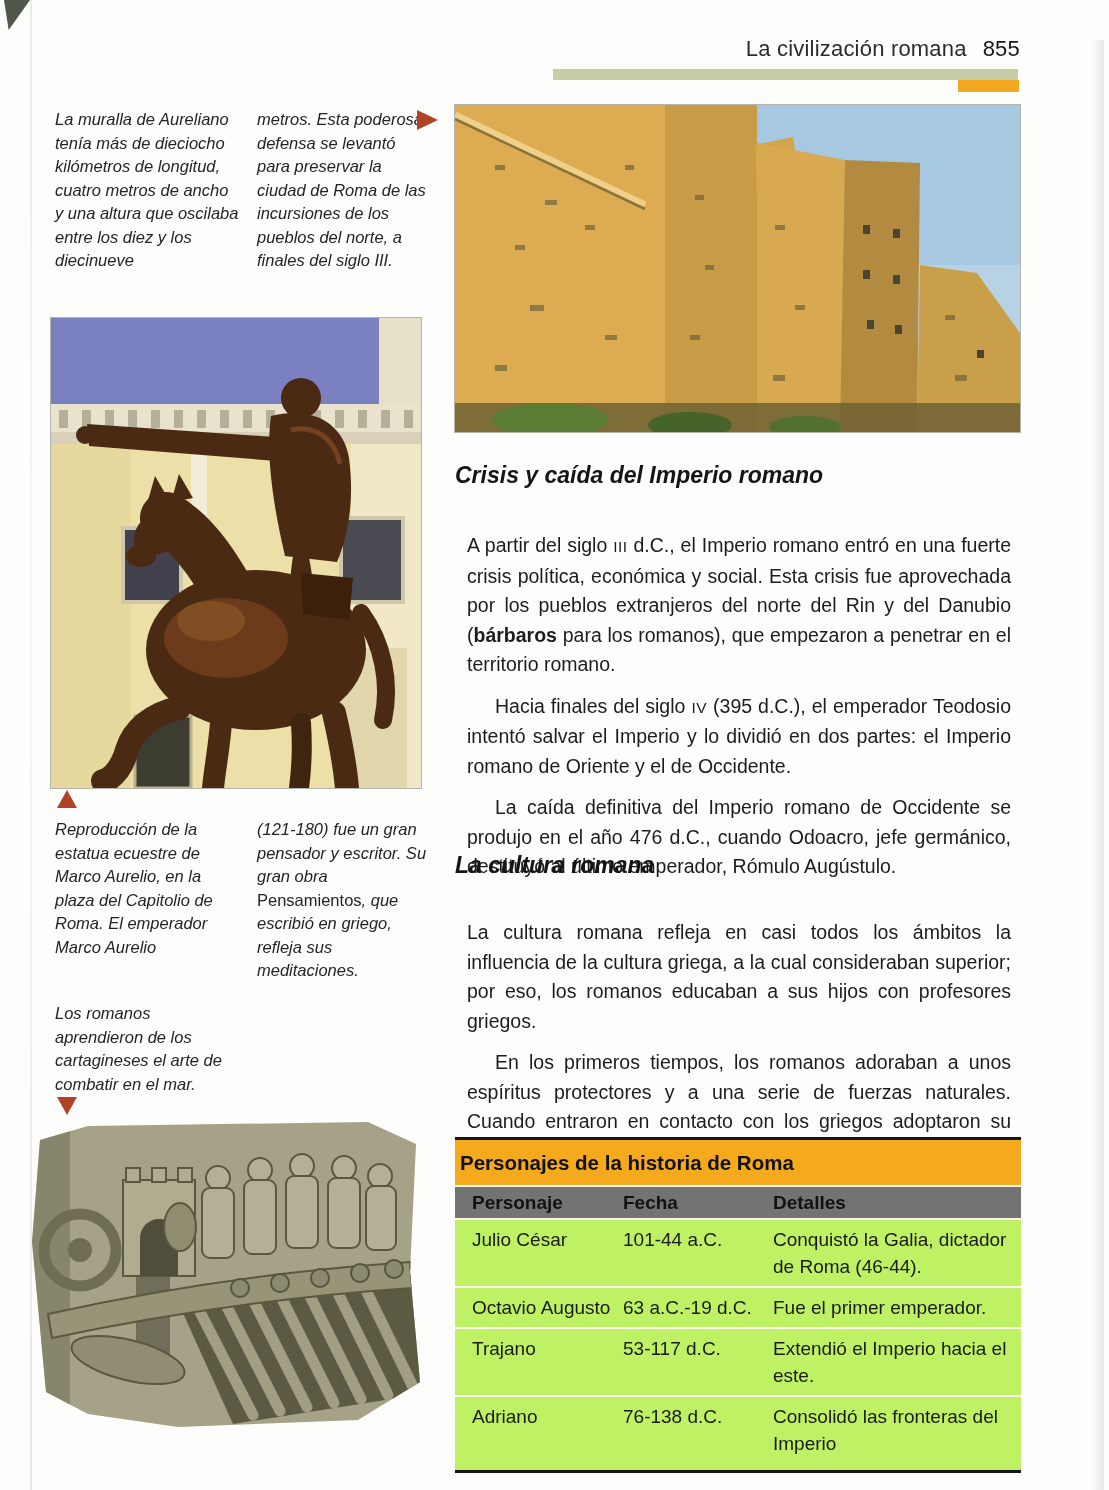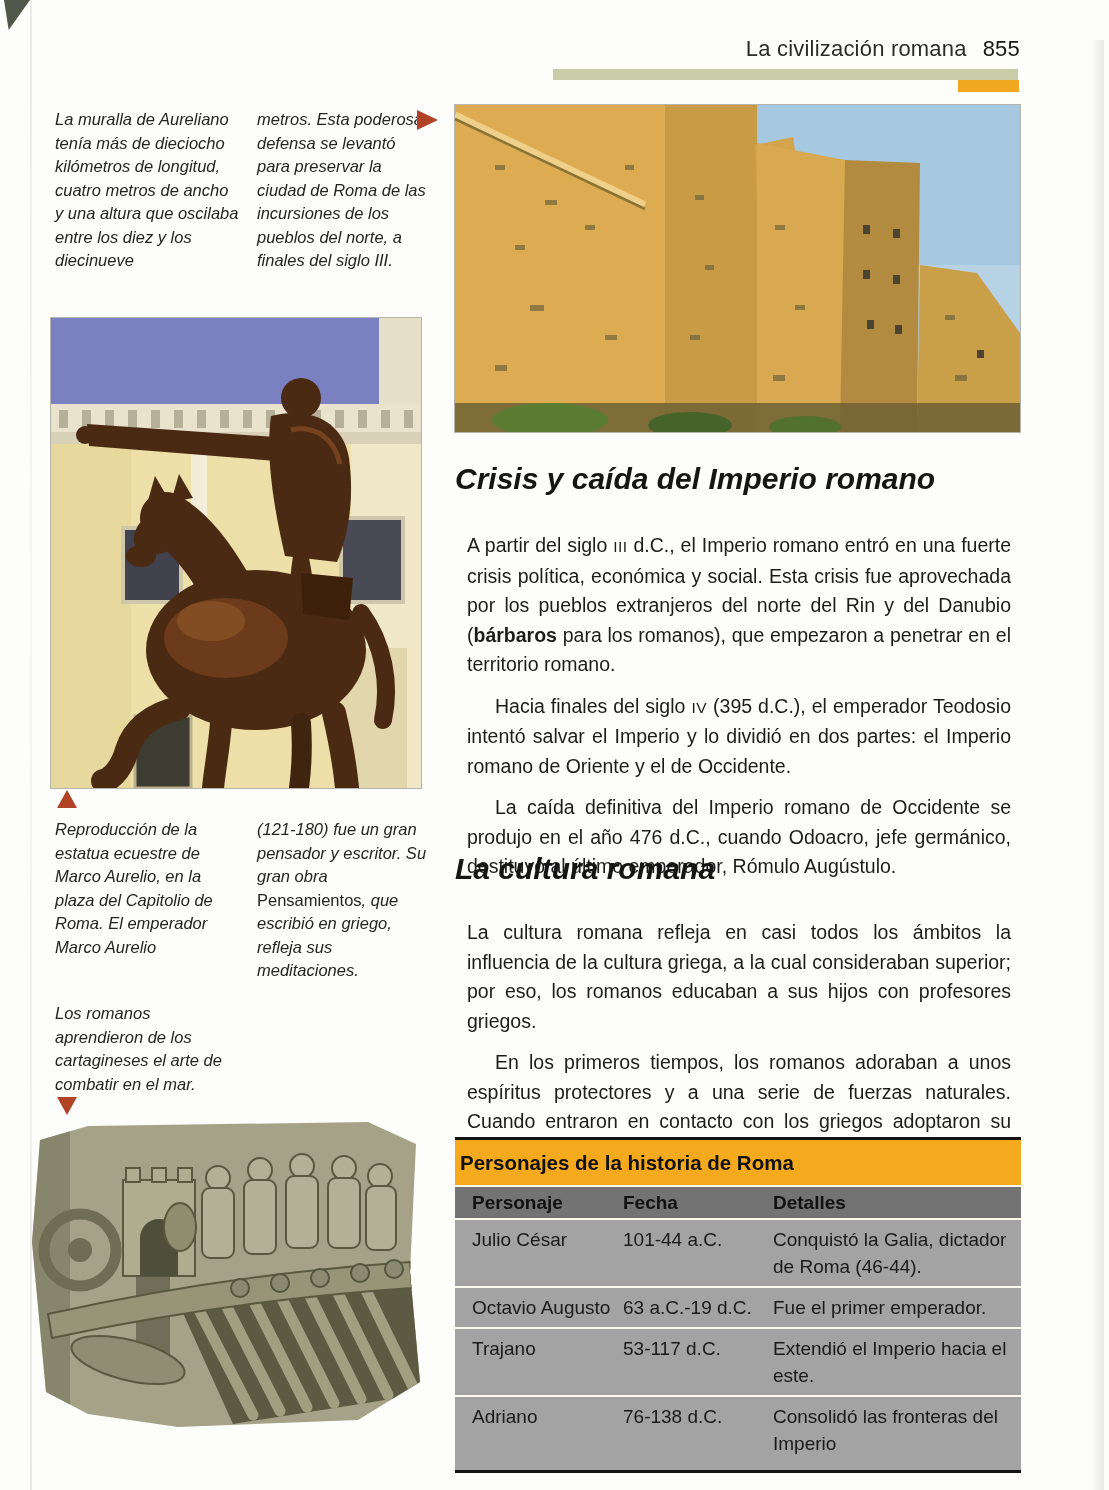--- a/index.html
+++ b/index.html
@@ -29,37 +29,37 @@
              border-left:21px solid #b04226;}
   .tri-up{border-left:10px solid transparent;border-right:10px solid transparent;
           border-bottom:18px solid #b04226;}
   .tri-down{border-left:10px solid transparent;border-right:10px solid transparent;
             border-top:18px solid #b04226;}
   
   .photo{position:absolute;box-shadow:0 0 0 1px rgba(70,70,55,.4);}
   .photo svg{display:block;}
   .relief{position:absolute;}
   
-  .sec-heading{position:absolute;left:455px;width:568px;font-size:30px;font-weight:bold;
+  .sec-heading{position:absolute;left:455px;width:568px;font-size:23px;font-weight:bold;
                font-style:italic;color:#151515;}
   .para-block{position:absolute;left:455px;width:568px;font-size:19.5px;line-height:29.5px;
               text-align:justify;color:#1c1c1c;}
   .para-block p{margin:12px;}
   .para-block p.ind{text-indent:28px;}
   .roman{font-size:15.5px;letter-spacing:.5px;}
   .b{font-weight:bold;}
   
   .tbl{position:absolute;left:455px;top:1137px;width:566px;
        border-top:3px solid #141414;border-bottom:3px solid #141414;}
   .tbl-title{height:45px;background:#f5a91c;display:flex;align-items:center;
              padding-left:5px;font-weight:bold;font-size:20.5px;color:#111;}
   .tbl-head{height:31px;background:#737373;display:grid;grid-template-columns:151px 150px 1fr;
             align-items:center;padding-left:17px;font-weight:bold;font-size:19px;color:#111;
             border-top:2px solid #fbf9f0;}
-  .tbl-body{background:#a3a3a3;padding-bottom:7px;}
+  .tbl-body{background:#bef264;padding-bottom:7px;}
   .tbl-row{display:grid;grid-template-columns:151px 150px 1fr;
            padding:6px 10px 6px 17px;font-size:19px;line-height:27px;color:#1a1a1a;
            border-top:2px solid #fbf9f0;}
   .tbl-row:first-child{border-top:2px solid #fbf9f0;}
 </style>
 </head>
 <body>
 
 <div class="page">
 

